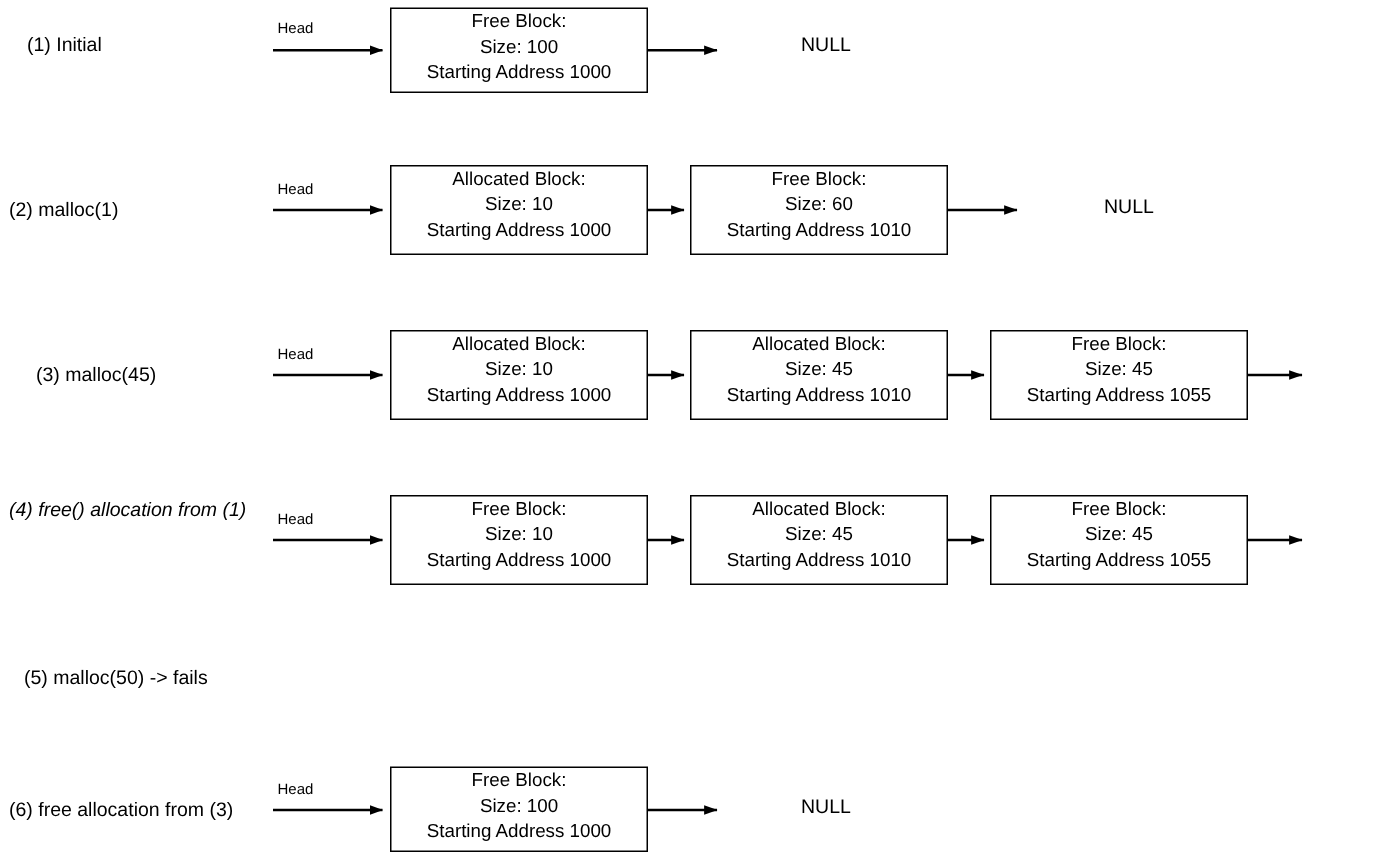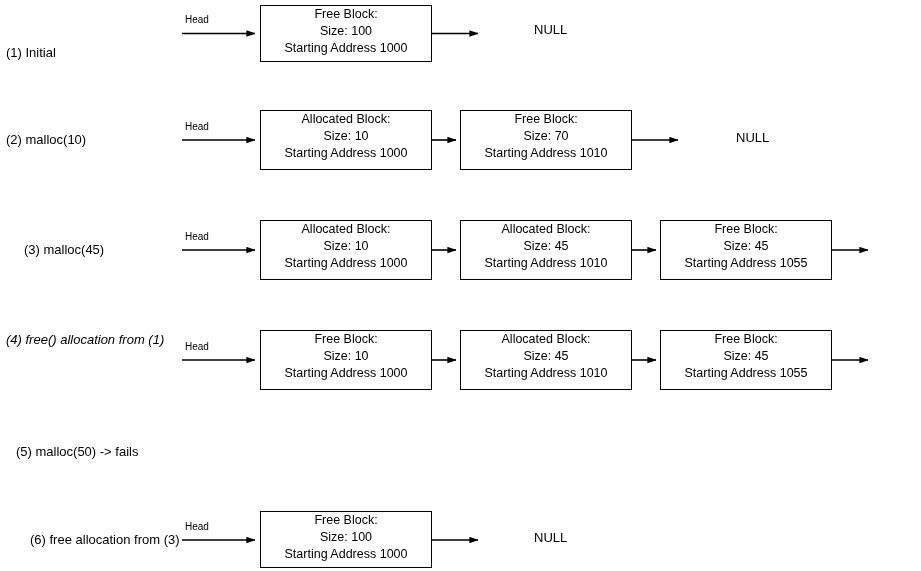--- a/index.html
+++ b/index.html
@@ -105,41 +105,41 @@
     <line class="arrow-line" x1="182" y1="360" x2="255" y2="360" marker-end="url(#ah)"></line>
     <line class="arrow-line" x1="432" y1="360" x2="456" y2="360" marker-end="url(#ah)"></line>
     <line class="arrow-line" x1="632" y1="360" x2="656" y2="360" marker-end="url(#ah)"></line>
     <line class="arrow-line" x1="831" y1="360" x2="868" y2="360" marker-end="url(#ah)"></line>
 
     <line class="arrow-line" x1="182" y1="540" x2="255" y2="540" marker-end="url(#ah)"></line>
     <line class="arrow-line" x1="432" y1="540" x2="478" y2="540" marker-end="url(#ah)"></line>
   </svg>
 
   <div class="row">
-    <div class="step-label" style="left:6px; top:22px;margin-top:23px;">(1) Initial</div>
+    <div class="step-label" style="left:18px; top:22px;">(1) Initial</div>
     <div class="head-label" style="left:185px; top:12px;">Head</div>
     <div class="block" style="left:260px; top:5px; width:172px; height:57px;">
       <div class="block-line">Free Block:</div>
       <div class="block-line">Size: 100</div>
       <div class="block-line">Starting Address 1000</div>
     </div>
     <div class="null-label" style="left:486px; top:22px;">NULL</div>
   </div>
 
   <div class="row">
-    <div class="step-label" style="left:6px; top:132px;">(2) malloc(10)</div>
+    <div class="step-label" style="left:6px; top:132px;">(2) malloc(1)</div>
     <div class="head-label" style="left:185px; top:119px;">Head</div>
     <div class="block" style="left:260px; top:110px; width:172px; height:60px;">
       <div class="block-line">Allocated Block:</div>
       <div class="block-line">Size: 10</div>
       <div class="block-line">Starting Address 1000</div>
     </div>
     <div class="block" style="left:460px; top:110px; width:172px; height:60px;">
       <div class="block-line">Free Block:</div>
-      <div class="block-line">Size: 70</div>
+      <div class="block-line">Size: 60</div>
       <div class="block-line">Starting Address 1010</div>
     </div>
     <div class="null-label" style="left:688px; top:130px;">NULL</div>
   </div>
 
   <div class="row">
     <div class="step-label" style="left:24px; top:242px;">(3) malloc(45)</div>
     <div class="head-label" style="left:185px; top:229px;">Head</div>
     <div class="block" style="left:260px; top:220px; width:172px; height:60px;">
       <div class="block-line">Allocated Block:</div>
@@ -178,21 +178,21 @@
       <div class="block-line">Starting Address 1055</div>
     </div>
     <div class="null-label" style="left:877px; top:350px;">NULL</div>
   </div>
 
   <div class="row">
     <div class="step-label" style="left:16px; top:444px;">(5) malloc(50) -&gt; fails</div>
   </div>
 
   <div class="row">
-    <div class="step-label" style="left:6px; top:532px;margin-left:24px;">(6) free allocation from (3)</div>
+    <div class="step-label" style="left:6px; top:532px;">(6) free allocation from (3)</div>
     <div class="head-label" style="left:185px; top:519px;">Head</div>
     <div class="block" style="left:260px; top:511px; width:172px; height:57px;">
       <div class="block-line">Free Block:</div>
       <div class="block-line">Size: 100</div>
       <div class="block-line">Starting Address 1000</div>
     </div>
     <div class="null-label" style="left:486px; top:530px;">NULL</div>
   </div>
 
 </div>

